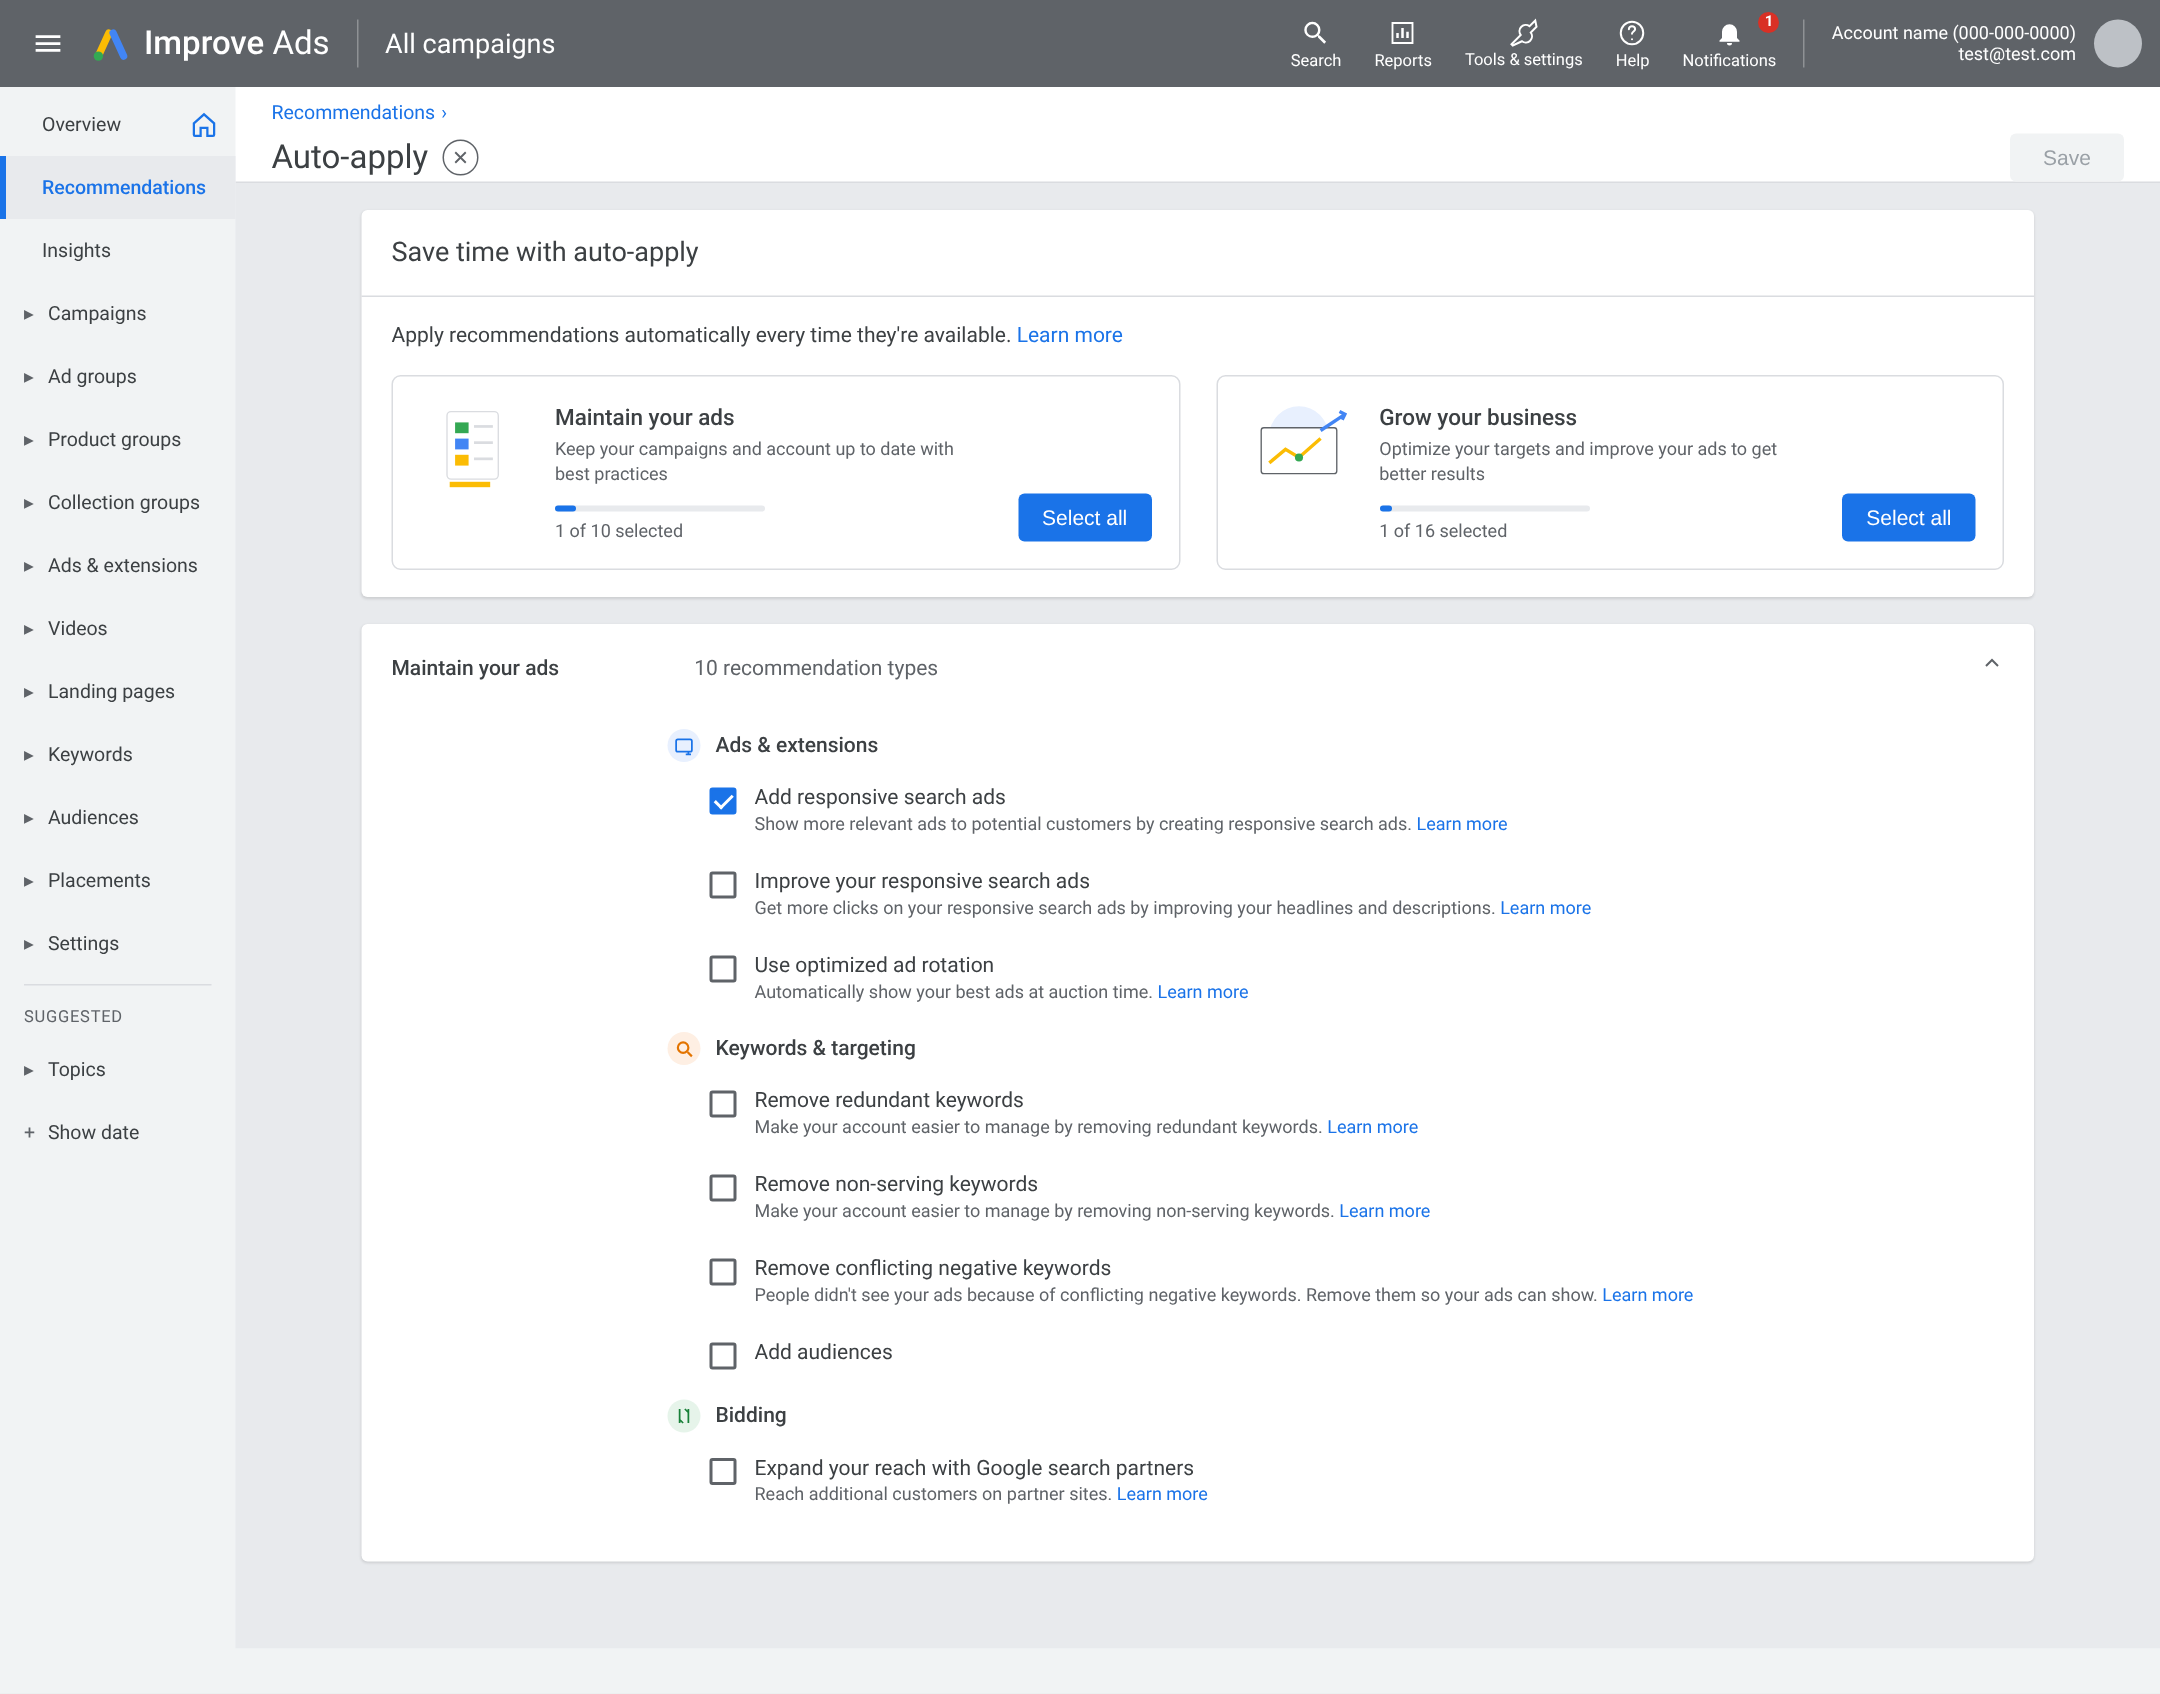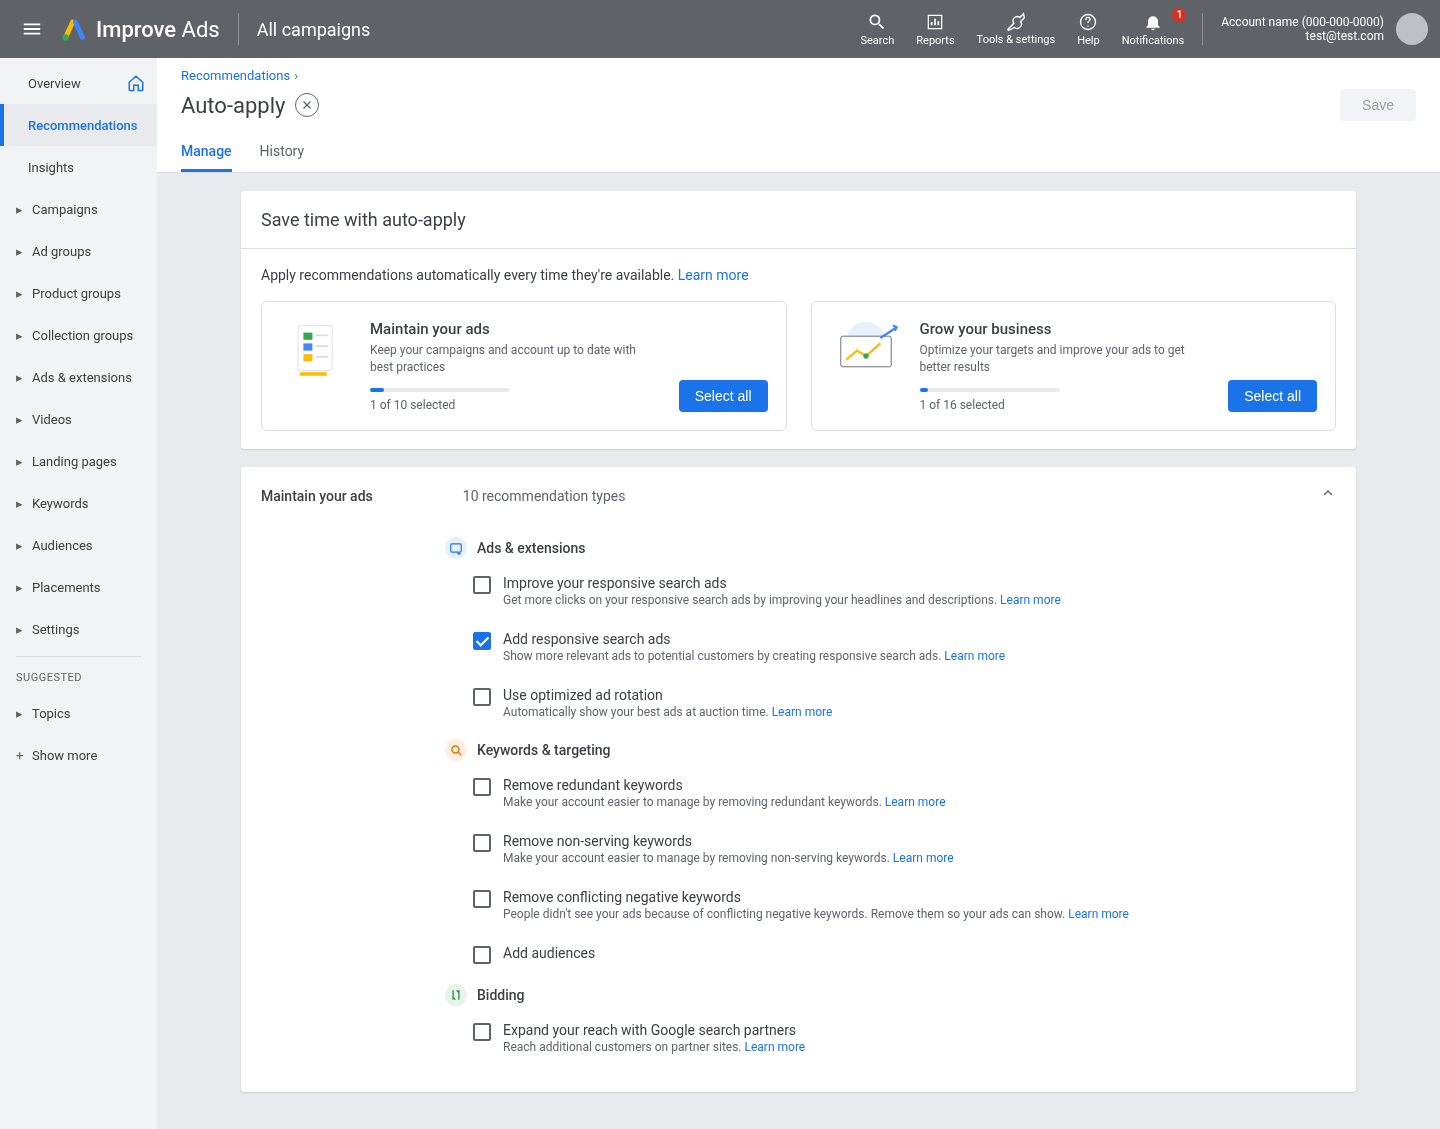--- a/index.html
+++ b/index.html
@@ -201,44 +201,40 @@
         <span>Settings</span>
       </div>
     <div class="sidebar-divider"></div>
     <div class="sidebar-label">SUGGESTED</div>
     <div class="sidebar-item">
         <span class="chev">▸</span>
         <span>Topics</span>
       </div>
     <div class="sidebar-item">
         <span class="chev">+</span>
-        <span>Show more</span>
+        <span>Show date</span>
       </div>
   </div>
 
   <div class="content">
     <div class="topbar">
       <div class="crumb">
         <span>Recommendations</span>
         <span>›</span>
       </div>
       <div class="title-row">
         <div class="title-left">
           <h1>Auto-apply</h1>
           <div class="dismiss-btn">
             <svg width="12" height="12" viewBox="0 0 24 24" stroke="#5f6368" stroke-width="2.5">
                 <path d="M5 5l14 14M19 5L5 19"></path>
               </svg>
           </div>
         </div>
         <button class="save-btn">Save</button>
-      </div>
-      <div class="tabs">
-        <div class="tab active">Manage</div>
-        <div class="tab">History</div>
       </div>
     </div>
 
     <div class="mainpanel">
 
       <div class="card">
         <div class="card-header">Save time with auto-apply</div>
         <div class="card-body">
           <div class="desc-line">
             <span>Apply recommendations automatically every time they're available. </span><span class="link">Learn more</span>
@@ -307,31 +303,31 @@
               <div class="group-title">
     <div class="gicon blue">
                   <svg width="14" height="14" viewBox="0 0 24 24" fill="#1a73e8">
                     <rect x="3" y="5" width="18" height="14" rx="2" fill="none" stroke="#1a73e8" stroke-width="2"></rect>
                     <path d="M17 19v3M14 22h6" stroke="#1a73e8" stroke-width="2"></path>
                   </svg>
                 </div>
     <span class="lbl">Ads &amp; extensions</span>
               </div>
               <div class="rec-item">
+      <div class="checkbox checked"></div>
+      <div class="txt">
+        <div class="ttl">Add responsive search ads</div>
+        <div class="sub">Show more relevant ads to potential customers by creating responsive search ads. <span class="link">Learn more</span></div>
+      </div>
+              </div>
+              <div class="rec-item">
       <div class="checkbox "></div>
       <div class="txt">
         <div class="ttl">Improve your responsive search ads</div>
         <div class="sub">Get more clicks on your responsive search ads by improving your headlines and descriptions. <span class="link">Learn more</span></div>
-      </div>
-              </div>
-              <div class="rec-item">
-      <div class="checkbox checked"></div>
-      <div class="txt">
-        <div class="ttl">Add responsive search ads</div>
-        <div class="sub">Show more relevant ads to potential customers by creating responsive search ads. <span class="link">Learn more</span></div>
       </div>
               </div>
               <div class="rec-item">
       <div class="checkbox "></div>
       <div class="txt">
         <div class="ttl">Use optimized ad rotation</div>
         <div class="sub">Automatically show your best ads at auction time. <span class="link">Learn more</span></div>
       </div>
               </div>
               <div class="group-title">

